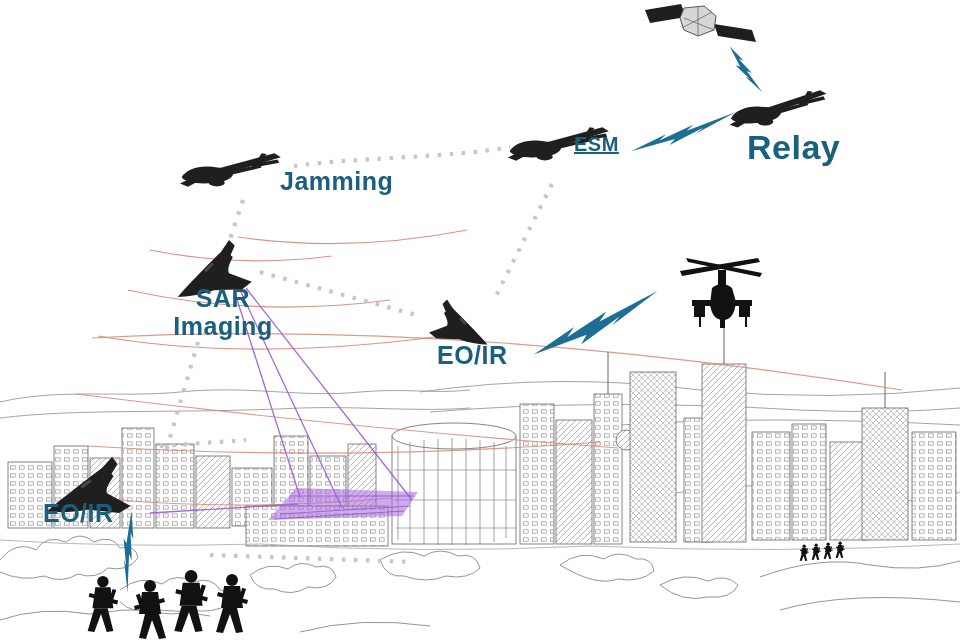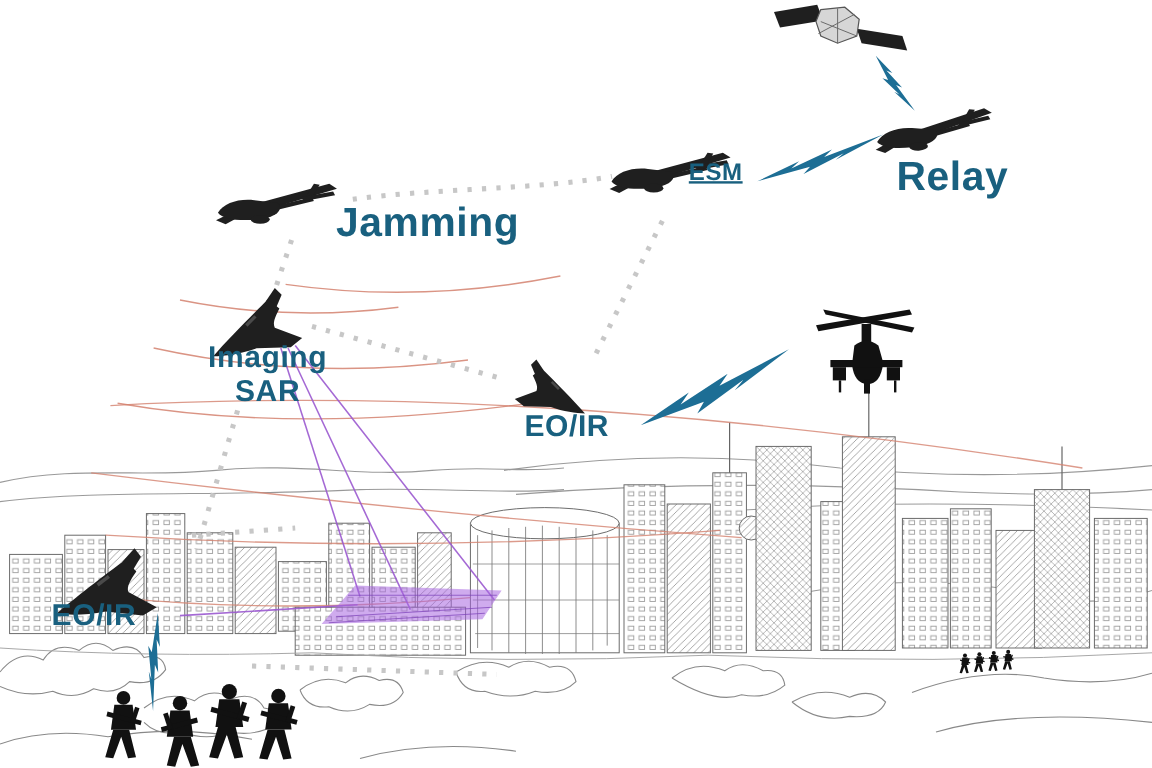--- a/index.html
+++ b/index.html
@@ -203,22 +203,22 @@
     <use href="#soldier" transform="translate(210,572) scale(1.0)"></use>
   </g>
   <g>
     <use href="#soldier" transform="translate(798,544) scale(0.28)"></use>
     <use href="#soldier" transform="translate(810,543) scale(0.28)"></use>
     <use href="#soldier" transform="translate(822,542) scale(0.28)"></use>
     <use href="#soldier" transform="translate(834,541) scale(0.28)"></use>
   </g>
 </svg>
 
-  <div class="plabel" style="left:280px;top:167px;font-size:34px;">Jamming</div>
+  <div class="plabel" style="left:280px;top:167px;font-size:25px;">Jamming</div>
   <div class="plabel" style="left:574px;top:133px;font-size:20px;text-decoration:underline;">ESM</div>
   <div class="plabel" style="left:747px;top:128px;font-size:34px;">Relay</div>
   <div class="plabel center" style="left:162px;top:284px;width:122px;font-size:25px;">
+    <div>SAR</div>
     <div>Imaging</div>
-    <div>SAR</div>
   </div>
   <div class="plabel" style="left:437px;top:341px;font-size:25px;">EO/IR</div>
   <div class="plabel" style="left:43px;top:499px;font-size:25px;">EO/IR</div>
 </div>
 
 </body></html>

